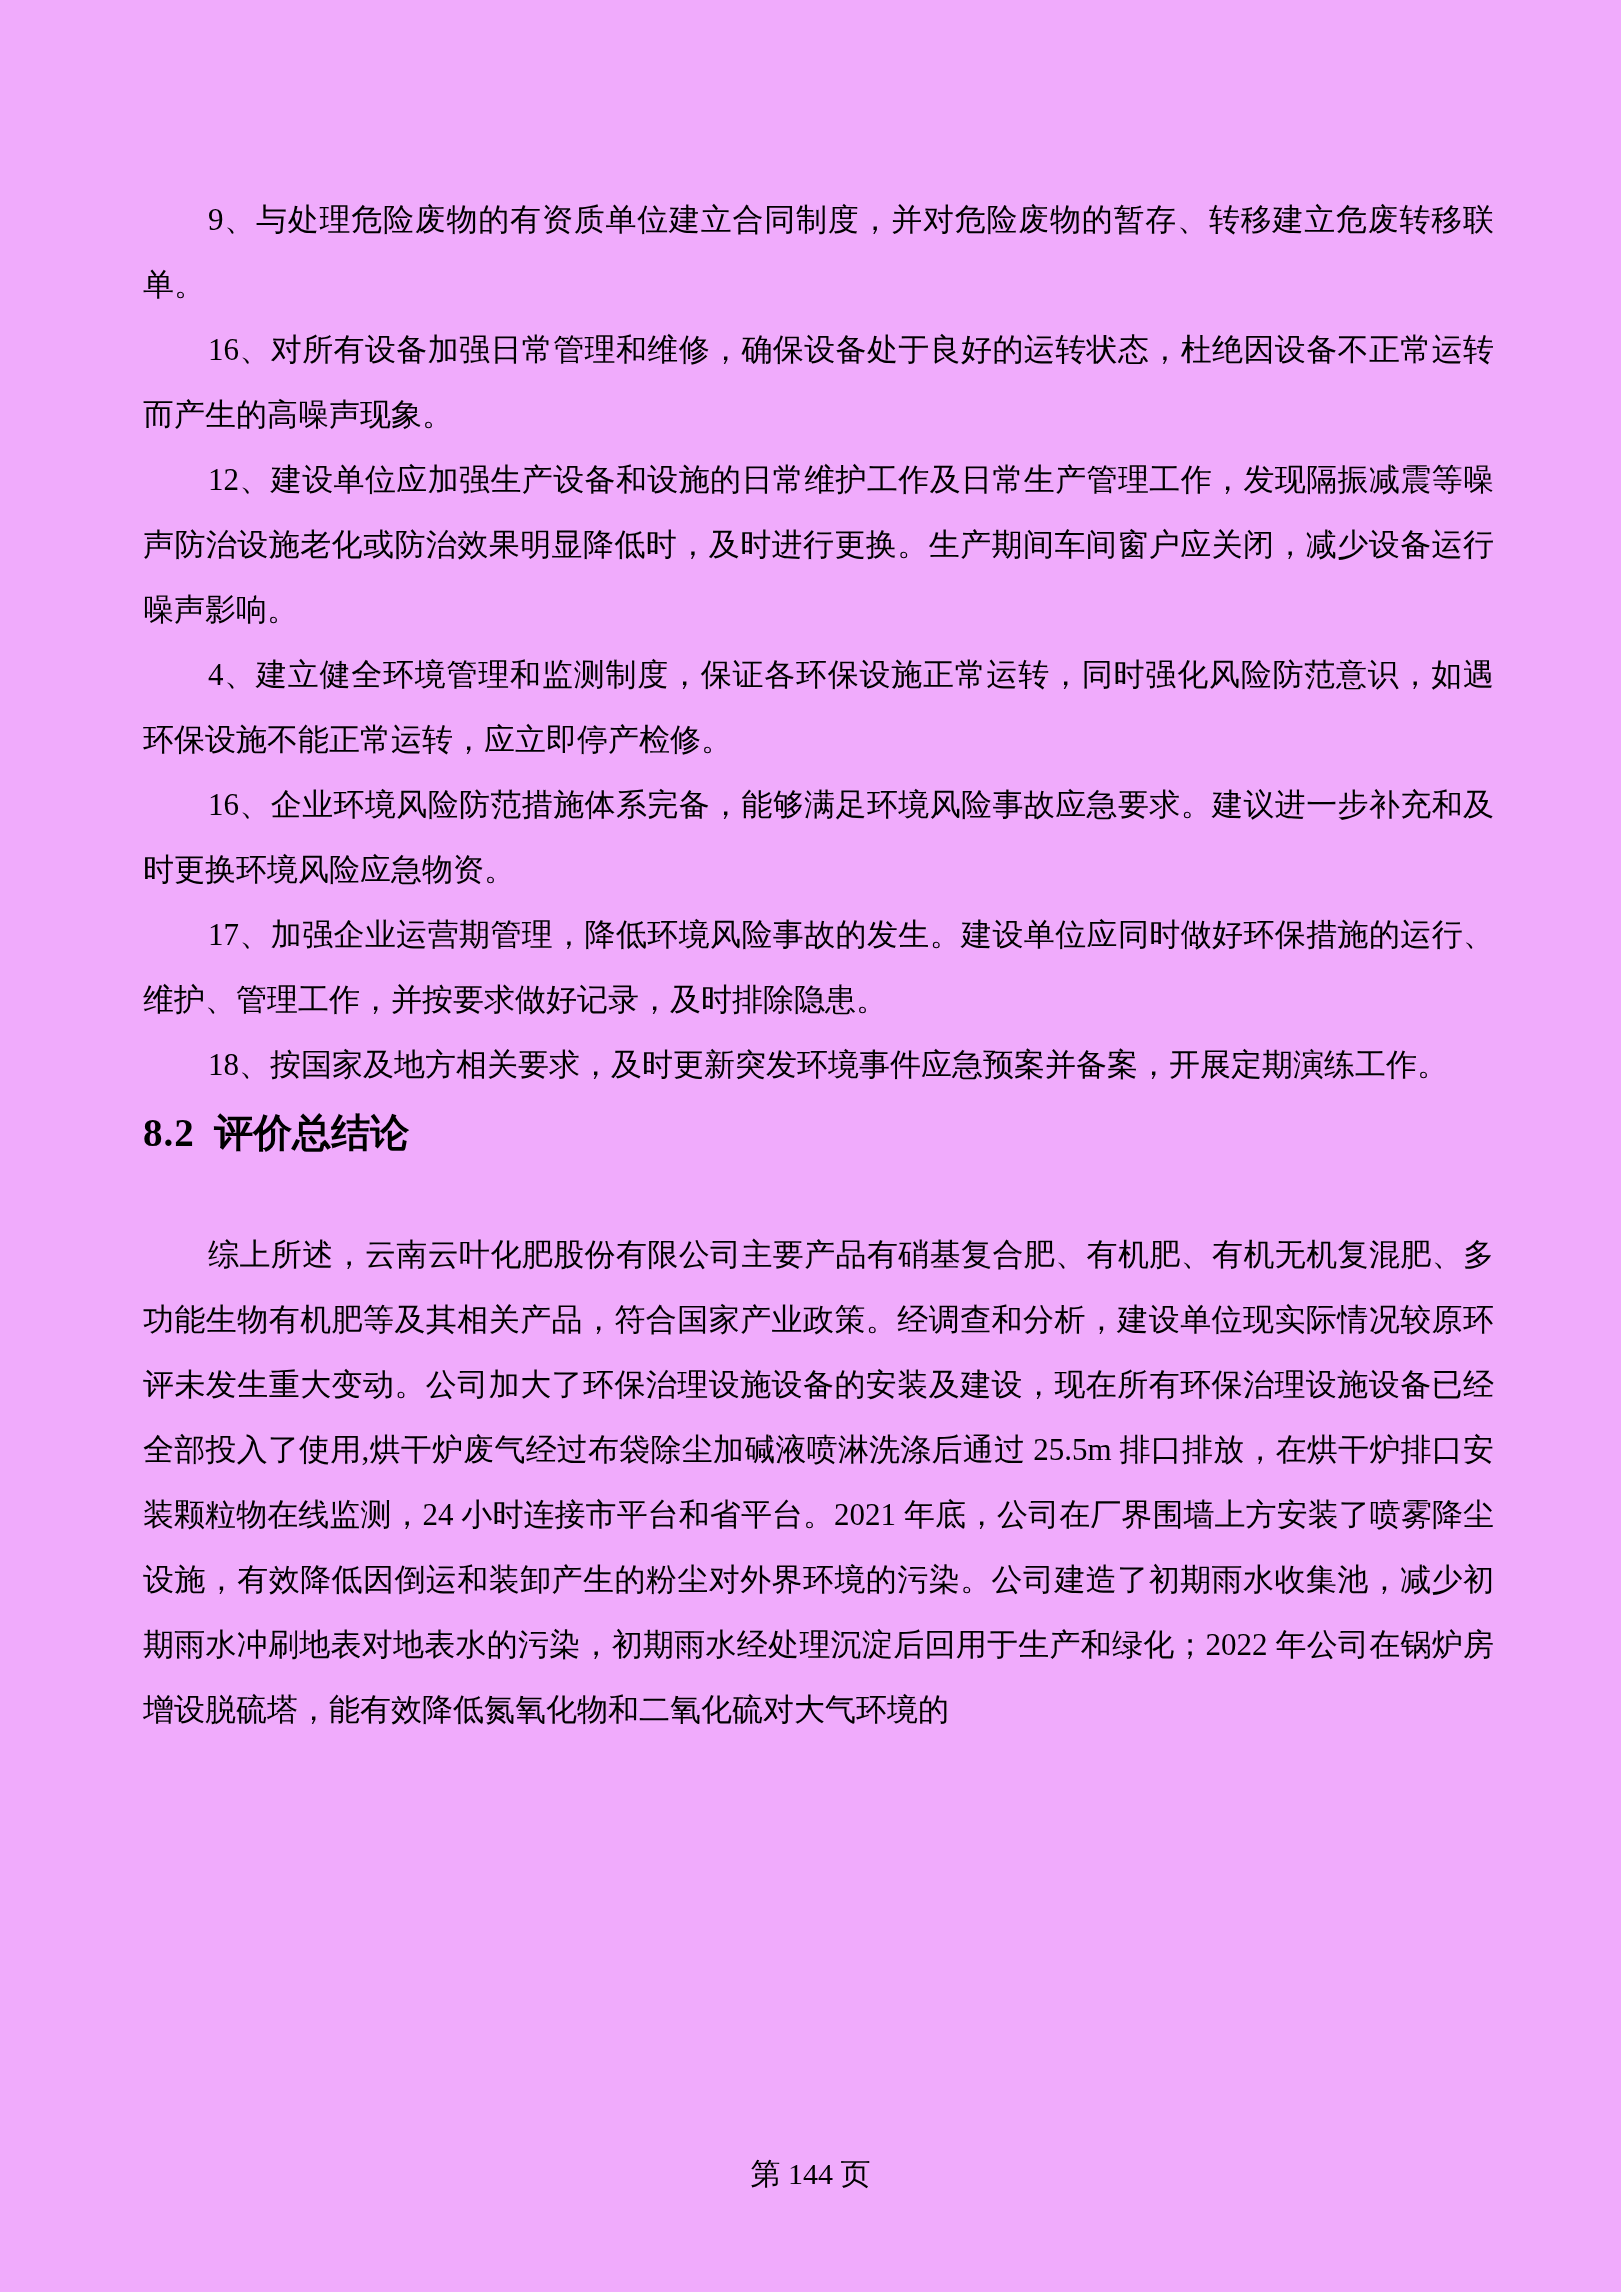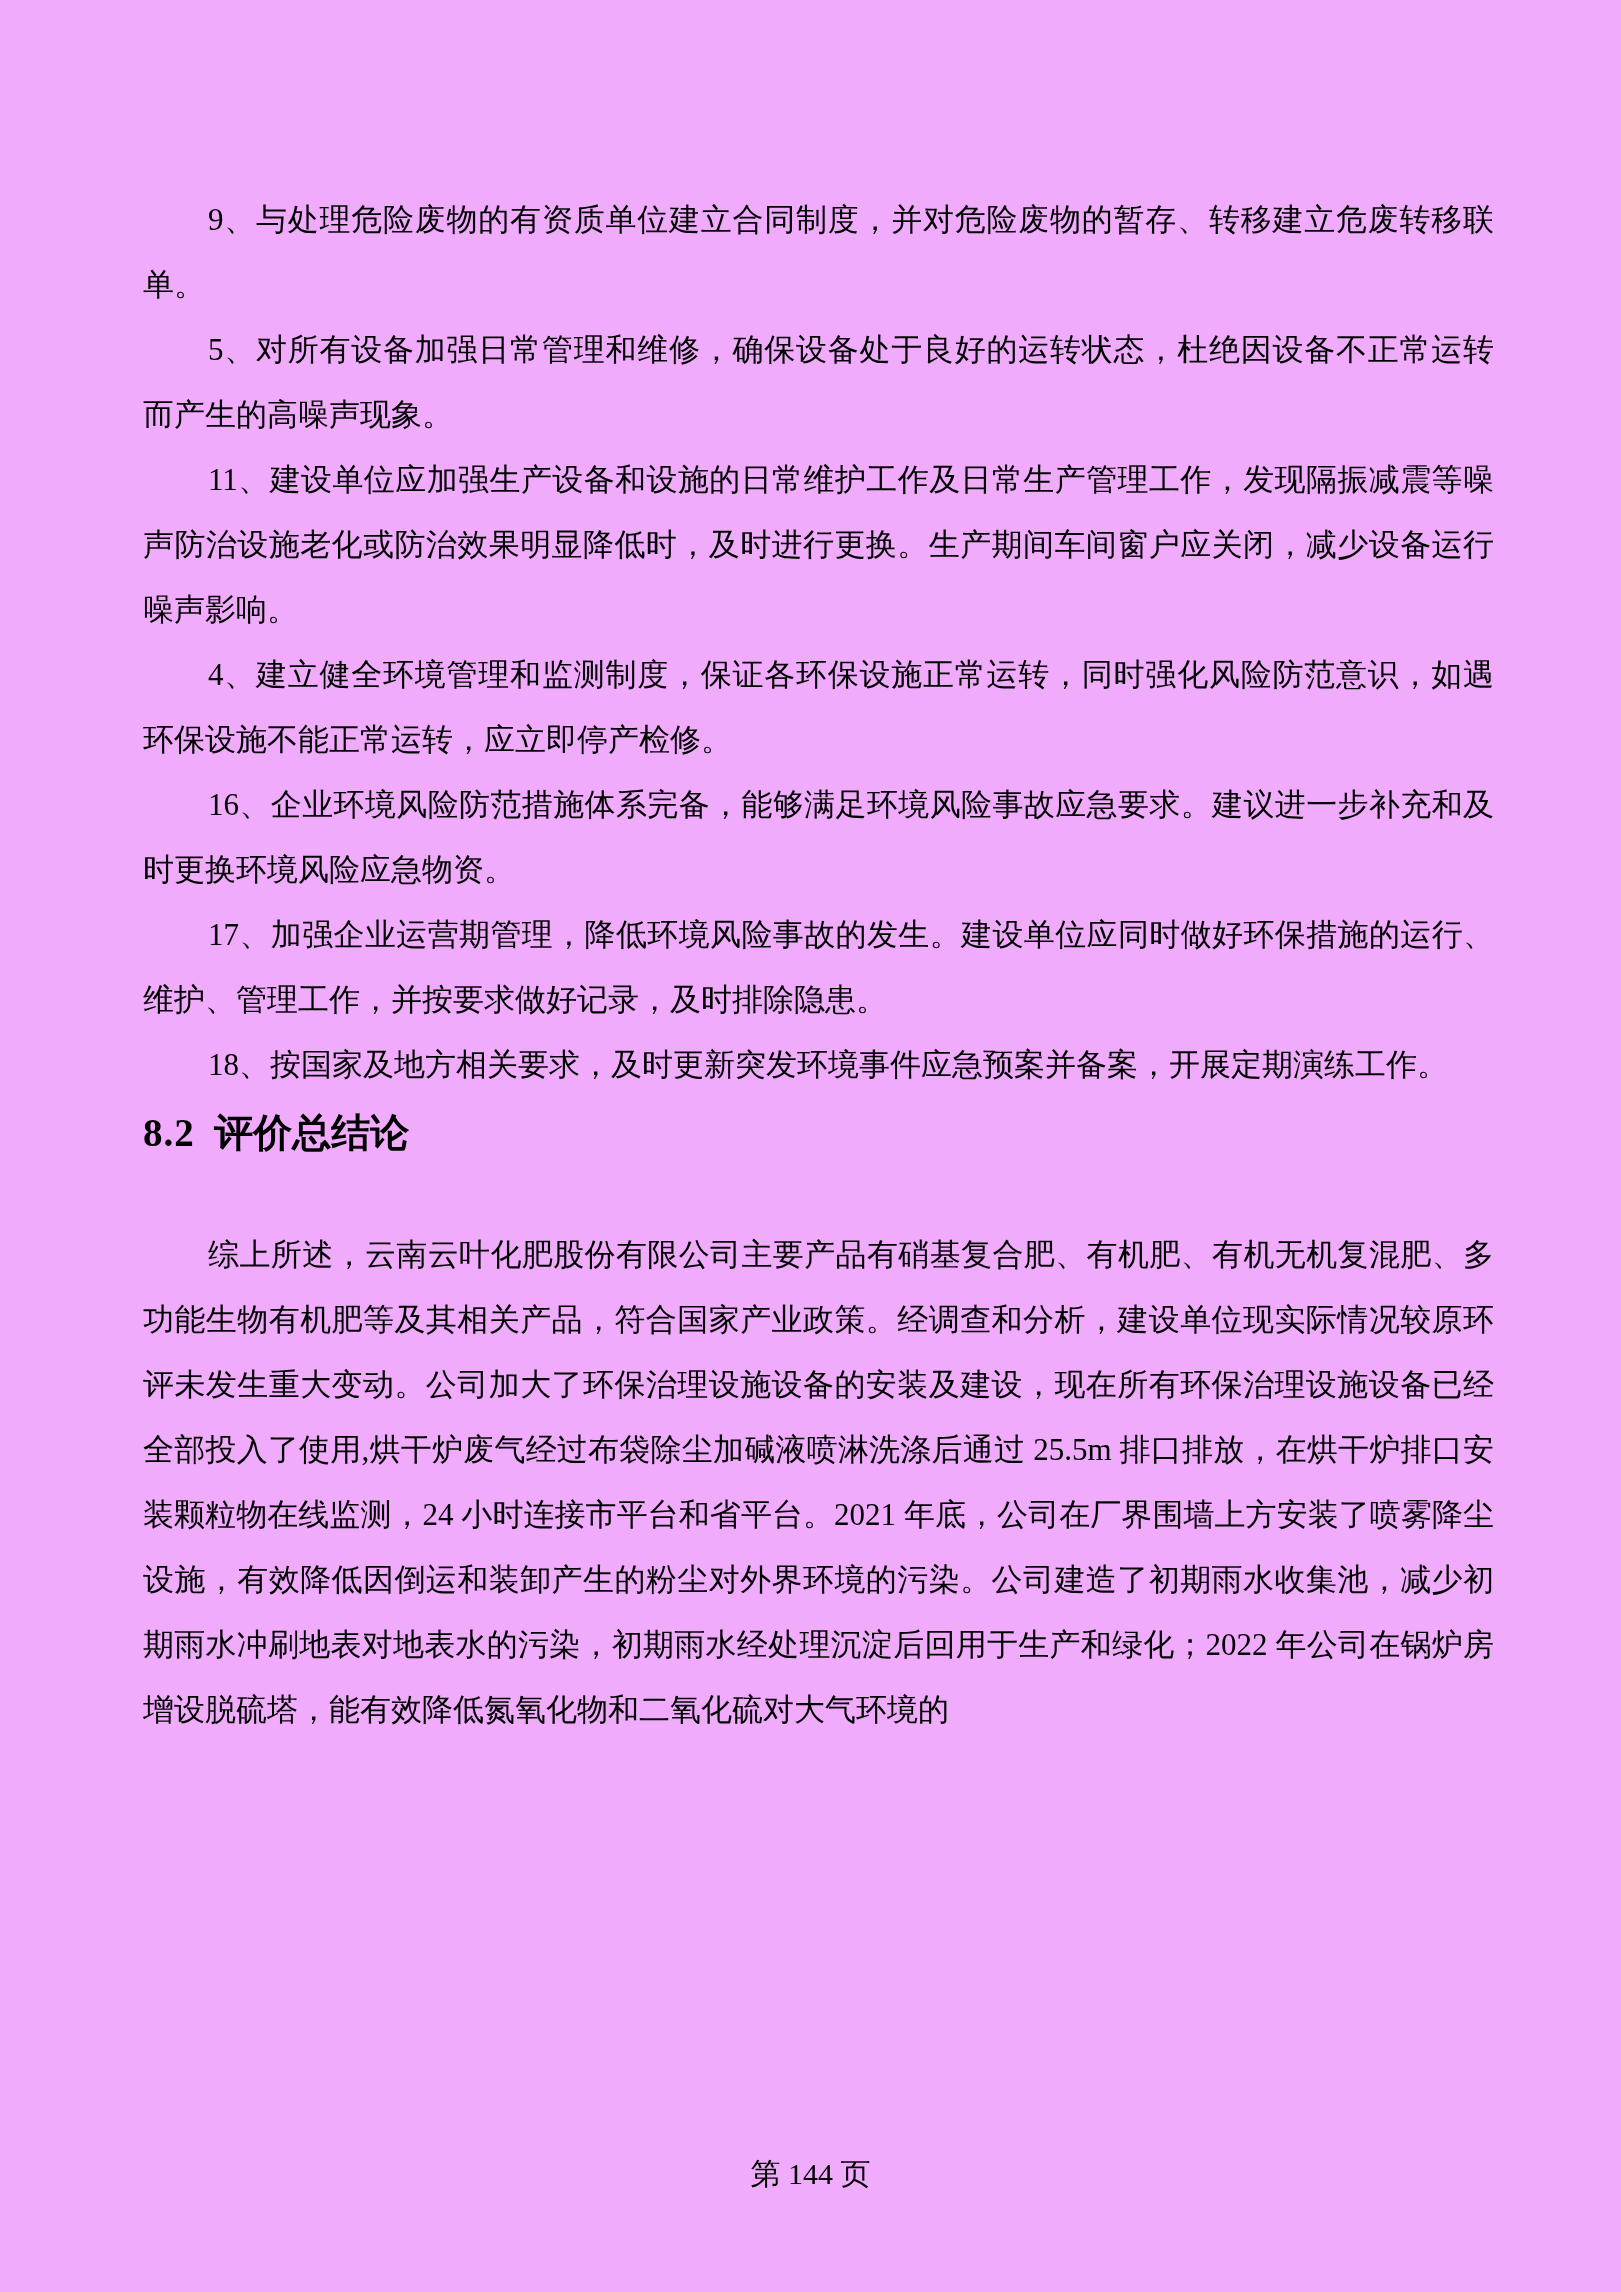--- a/index.html
+++ b/index.html
@@ -48,22 +48,22 @@
       font-size: 30px;
       line-height: 43px;
     }
   </style>
 </head>
 <body>
 
 <div class="page">
   <div class="content">
     <p class="para">9、与处理危险废物的有资质单位建立合同制度，并对危险废物的暂存、转移建立危废转移联单。</p>
-    <p class="para">5、对所有设备加强日常管理和维修，确保设备处于良好的运转状态，杜绝因设备不正常运转而产生的高噪声现象。</p>
-    <p class="para">11、建设单位应加强生产设备和设施的日常维护工作及日常生产管理工作，发现隔振减震等噪声防治设施老化或防治效果明显降低时，及时进行更换。生产期间车间窗户应关闭，减少设备运行噪声影响。</p>
+    <p class="para">16、对所有设备加强日常管理和维修，确保设备处于良好的运转状态，杜绝因设备不正常运转而产生的高噪声现象。</p>
+    <p class="para">12、建设单位应加强生产设备和设施的日常维护工作及日常生产管理工作，发现隔振减震等噪声防治设施老化或防治效果明显降低时，及时进行更换。生产期间车间窗户应关闭，减少设备运行噪声影响。</p>
     <p class="para">4、建立健全环境管理和监测制度，保证各环保设施正常运转，同时强化风险防范意识，如遇环保设施不能正常运转，应立即停产检修。</p>
     <p class="para">16、企业环境风险防范措施体系完备，能够满足环境风险事故应急要求。建议进一步补充和及时更换环境风险应急物资。</p>
     <p class="para">17、加强企业运营期管理，降低环境风险事故的发生。建设单位应同时做好环保措施的运行、维护、管理工作，并按要求做好记录，及时排除隐患。</p>
     <p class="para">18、按国家及地方相关要求，及时更新突发环境事件应急预案并备案，开展定期演练工作。</p>
 
     <h2 class="heading">
       <span class="num">8.2</span><span>评价总结论</span>
     </h2>
 
     <p class="para summary">综上所述，云南云叶化肥股份有限公司主要产品有硝基复合肥、有机肥、有机无机复混肥、多功能生物有机肥等及其相关产品，符合国家产业政策。经调查和分析，建设单位现实际情况较原环评未发生重大变动。公司加大了环保治理设施设备的安装及建设，现在所有环保治理设施设备已经全部投入了使用,烘干炉废气经过布袋除尘加碱液喷淋洗涤后通过 25.5m 排口排放，在烘干炉排口安装颗粒物在线监测，24 小时连接市平台和省平台。2021 年底，公司在厂界围墙上方安装了喷雾降尘设施，有效降低因倒运和装卸产生的粉尘对外界环境的污染。公司建造了初期雨水收集池，减少初期雨水冲刷地表对地表水的污染，初期雨水经处理沉淀后回用于生产和绿化；2022 年公司在锅炉房增设脱硫塔，能有效降低氮氧化物和二氧化硫对大气环境的</p>

